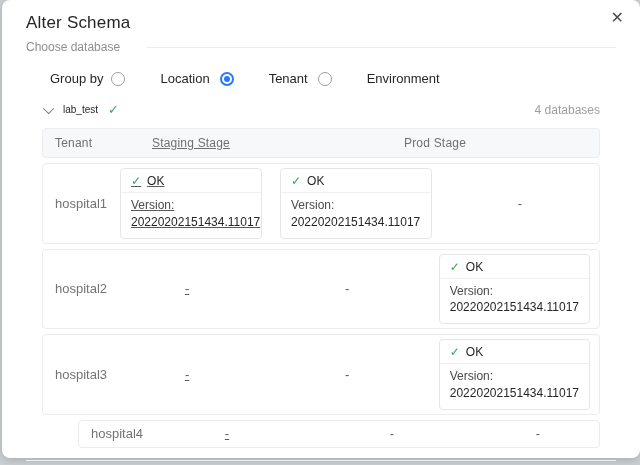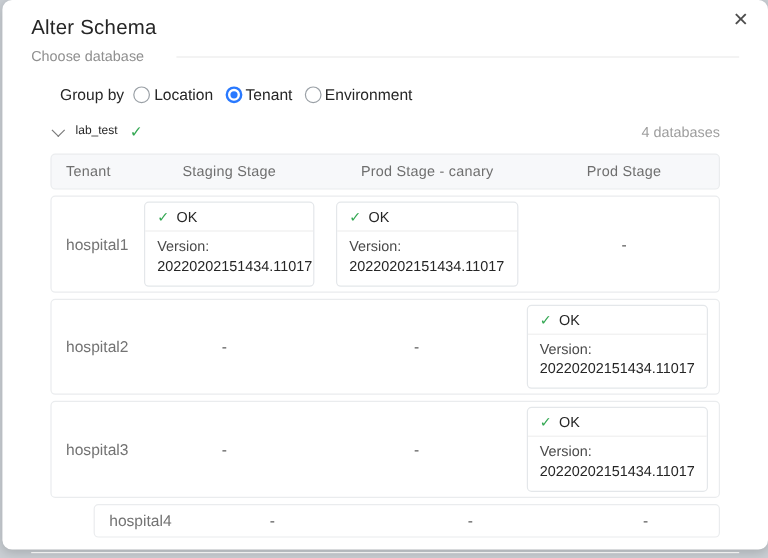--- a/index.html
+++ b/index.html
@@ -30,21 +30,21 @@
     font-family: "Liberation Sans", sans-serif;
   }
   
   .bodyarea { padding: 0 40px; }
   .grouprow {
     margin-top: 17px; padding-left: 8px;
     display: flex; align-items: center;
     font-size: 13px; color: #262626;
   }
   .grouplabel { margin-right: 8px; }
-  .radio-opt { display: flex; align-items: center; margin-right: 10px; cursor: pointer; }
+  .radio-opt { display: flex; align-items: center; margin-right: 10px; cursor: pointer; gap: 32px; }
   .radio {
     width: 14px; height: 14px; border-radius: 50%;
     border: 1.5px solid #9aa0a6; background: #fff;
     position: relative; margin-right: 3px; flex: none;
   }
   .radio.sel { border: 2px solid #2979ff; }
   .radio.sel::after {
     content: ""; position: absolute; left: 2px; top: 2px; right: 2px; bottom: 2px;
     border-radius: 50%; background: #2979ff;
   }
@@ -60,21 +60,21 @@
   .sectcheck { margin-left: 10px; font-size: 13px; color: #34a853; }
   .sectcount { margin-left: auto; font-size: 12px; color: #9e9e9e; }
   
   .tbl { margin-top: 11px; }
   .thead {
     display: flex; align-items: center;
     background: #f7f8fa; border: 1px solid #eaecee; border-radius: 4px;
     height: 30px;
   }
   .th { font-size: 12px; color: #6f6f6f; display: flex; align-items: center; justify-content: center; letter-spacing: .2px; }
-  .c0 { width: 68px; } .c1 { width: 160px; } .c2 { width: 170px; } .c3 { flex: 1; }
+  .c0 { width: 68px; } .c1 { width: 160px; text-decoration: underline; } .c2 { width: 170px; } .c3 { flex: 1; }
   .th.tname { justify-content: flex-start; padding-left: 12px; }
   .trow {
     display: flex; align-items: center;
     background: #fff; border: 1px solid #eaecee; border-radius: 4px;
     margin-top: 5px;
   }
   .r1 { min-height: 70px; } .r2 { min-height: 62px; } .r3 { min-height: 66px; } .r4 { min-height: 28px; margin-left: 36px; }
   .td { display: flex; align-items: center; justify-content: center; font-size: 13px; color: #595959; }
   .td.tname { justify-content: flex-start; padding-left: 12px; color: #737373; }
   .card {
@@ -135,21 +135,20 @@
       <span class="sectname">lab_test</span>
       <span class="sectcheck">✓</span>
       <span class="sectcount">4 databases</span>
     </div>
 
     <div class="tbl">
 
       <div class="thead">
         <div class="th tname c0">Tenant</div>
         <div class="th c1">Staging Stage</div>
-        <div class="th c2">Prod Stage - canary</div>
         <div class="th c3">Prod Stage</div>
       </div>
 
       <div class="trow r1">
         <div class="td tname c0">hospital1</div>
         <div class="td c1">
           <div class="card">
             <div class="card-status">
               <span class="card-check">✓</span>
               <span>OK</span>

